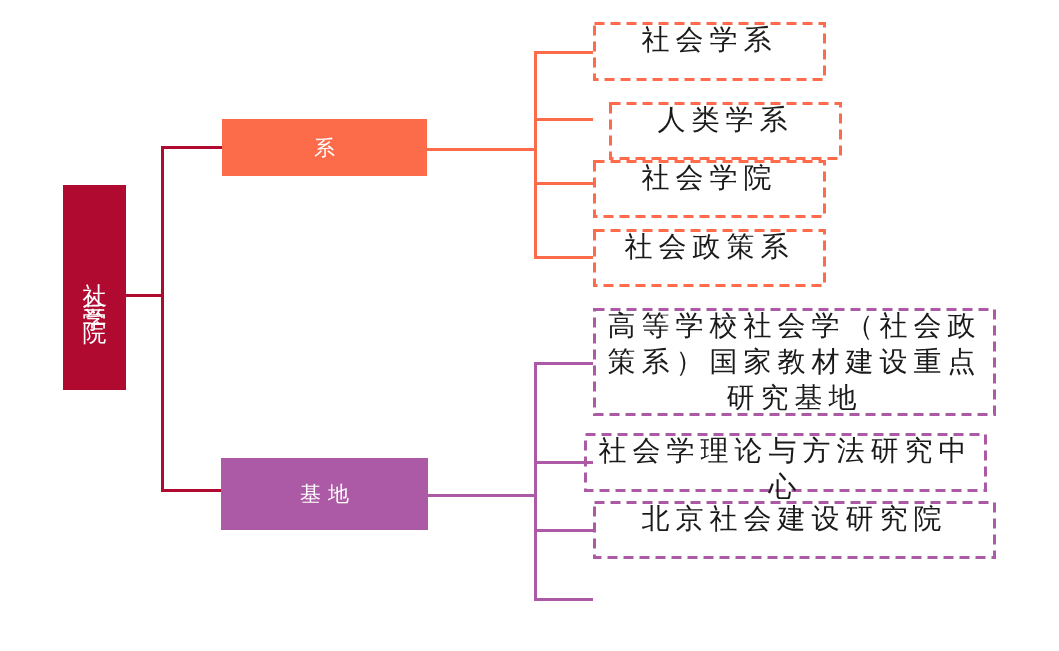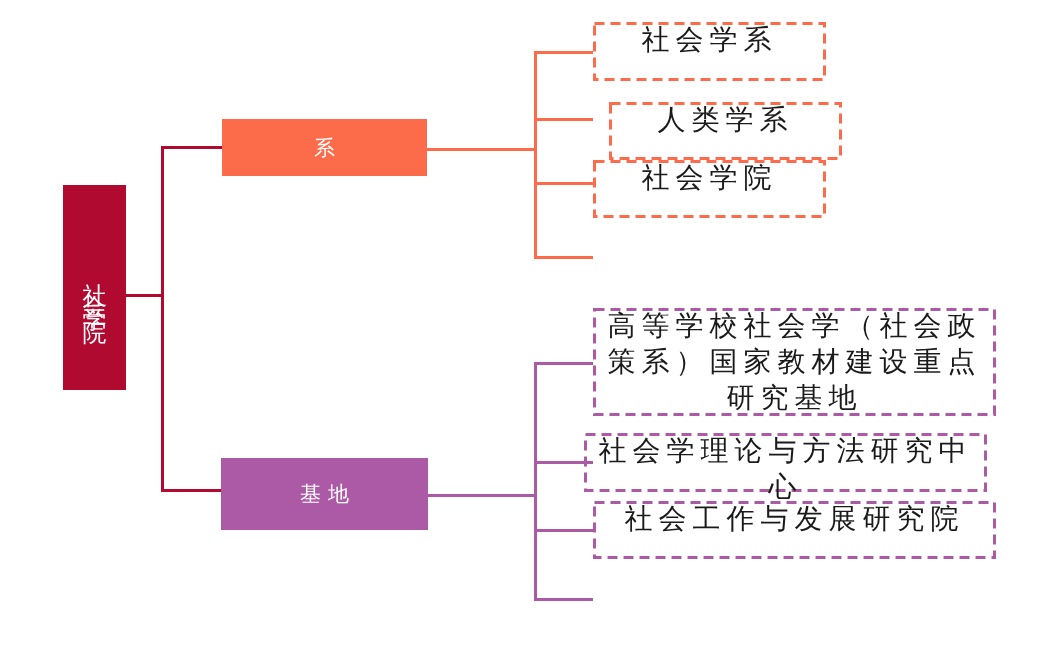--- a/index.html
+++ b/index.html
@@ -83,20 +83,26 @@
       <rect x="1.5" y="1.5" width="230" height="55" fill="none" style="stroke:var(--c-dept)" stroke-width="3" stroke-dasharray="10 6"></rect>
     </svg>
     <span class="txt">人类学系</span>
   </div>
   <div class="leaf" style="left:593px;top:160px;width:233px;height:58px;">
     <svg width="233" height="58">
       <rect x="1.5" y="1.5" width="230" height="55" fill="none" style="stroke:var(--c-dept)" stroke-width="3" stroke-dasharray="10 6"></rect>
     </svg>
     <span class="txt">社会学院</span>
   </div>
+  <div class="leaf" style="left:593px;top:229px;width:233px;height:58px;">
+    <svg width="233" height="58">
+      <rect x="1.5" y="1.5" width="230" height="55" fill="none" style="stroke:var(--c-dept)" stroke-width="3" stroke-dasharray="10 6"></rect>
+    </svg>
+    <span class="txt">社会政策系</span>
+  </div>
 
   <div class="node c-base" style="left:221px;top:458px;width:207px;height:72px;">
     <span class="lbl">基地</span>
   </div>
 
   <div class="line h c-base" style="left:428px;top:494px;width:107px;"></div>
   <div class="line v c-base" style="left:534px;top:362px;height:239px;"></div>
   <div class="line h c-base" style="left:534px;top:362px;width:59px;"></div>
   <div class="line h c-base" style="left:534px;top:461px;width:59px;"></div>
   <div class="line h c-base" style="left:534px;top:529px;width:59px;"></div>
@@ -111,16 +117,16 @@
   <div class="leaf" style="left:584px;top:433px;width:403px;height:59px;">
     <svg width="403" height="59">
       <rect x="1.5" y="1.5" width="400" height="56" fill="none" style="stroke:var(--c-base)" stroke-width="3" stroke-dasharray="10 6"></rect>
     </svg>
     <span class="txt">社会学理论与方法研究中心</span>
   </div>
   <div class="leaf" style="left:593px;top:501px;width:403px;height:58px;">
     <svg width="403" height="58">
       <rect x="1.5" y="1.5" width="400" height="55" fill="none" style="stroke:var(--c-base)" stroke-width="3" stroke-dasharray="10 6"></rect>
     </svg>
-    <span class="txt">社会工作与发展研究院</span>
+    <span class="txt">北京社会建设研究院</span>
   </div>
 
 </div>
 
 </body></html>

